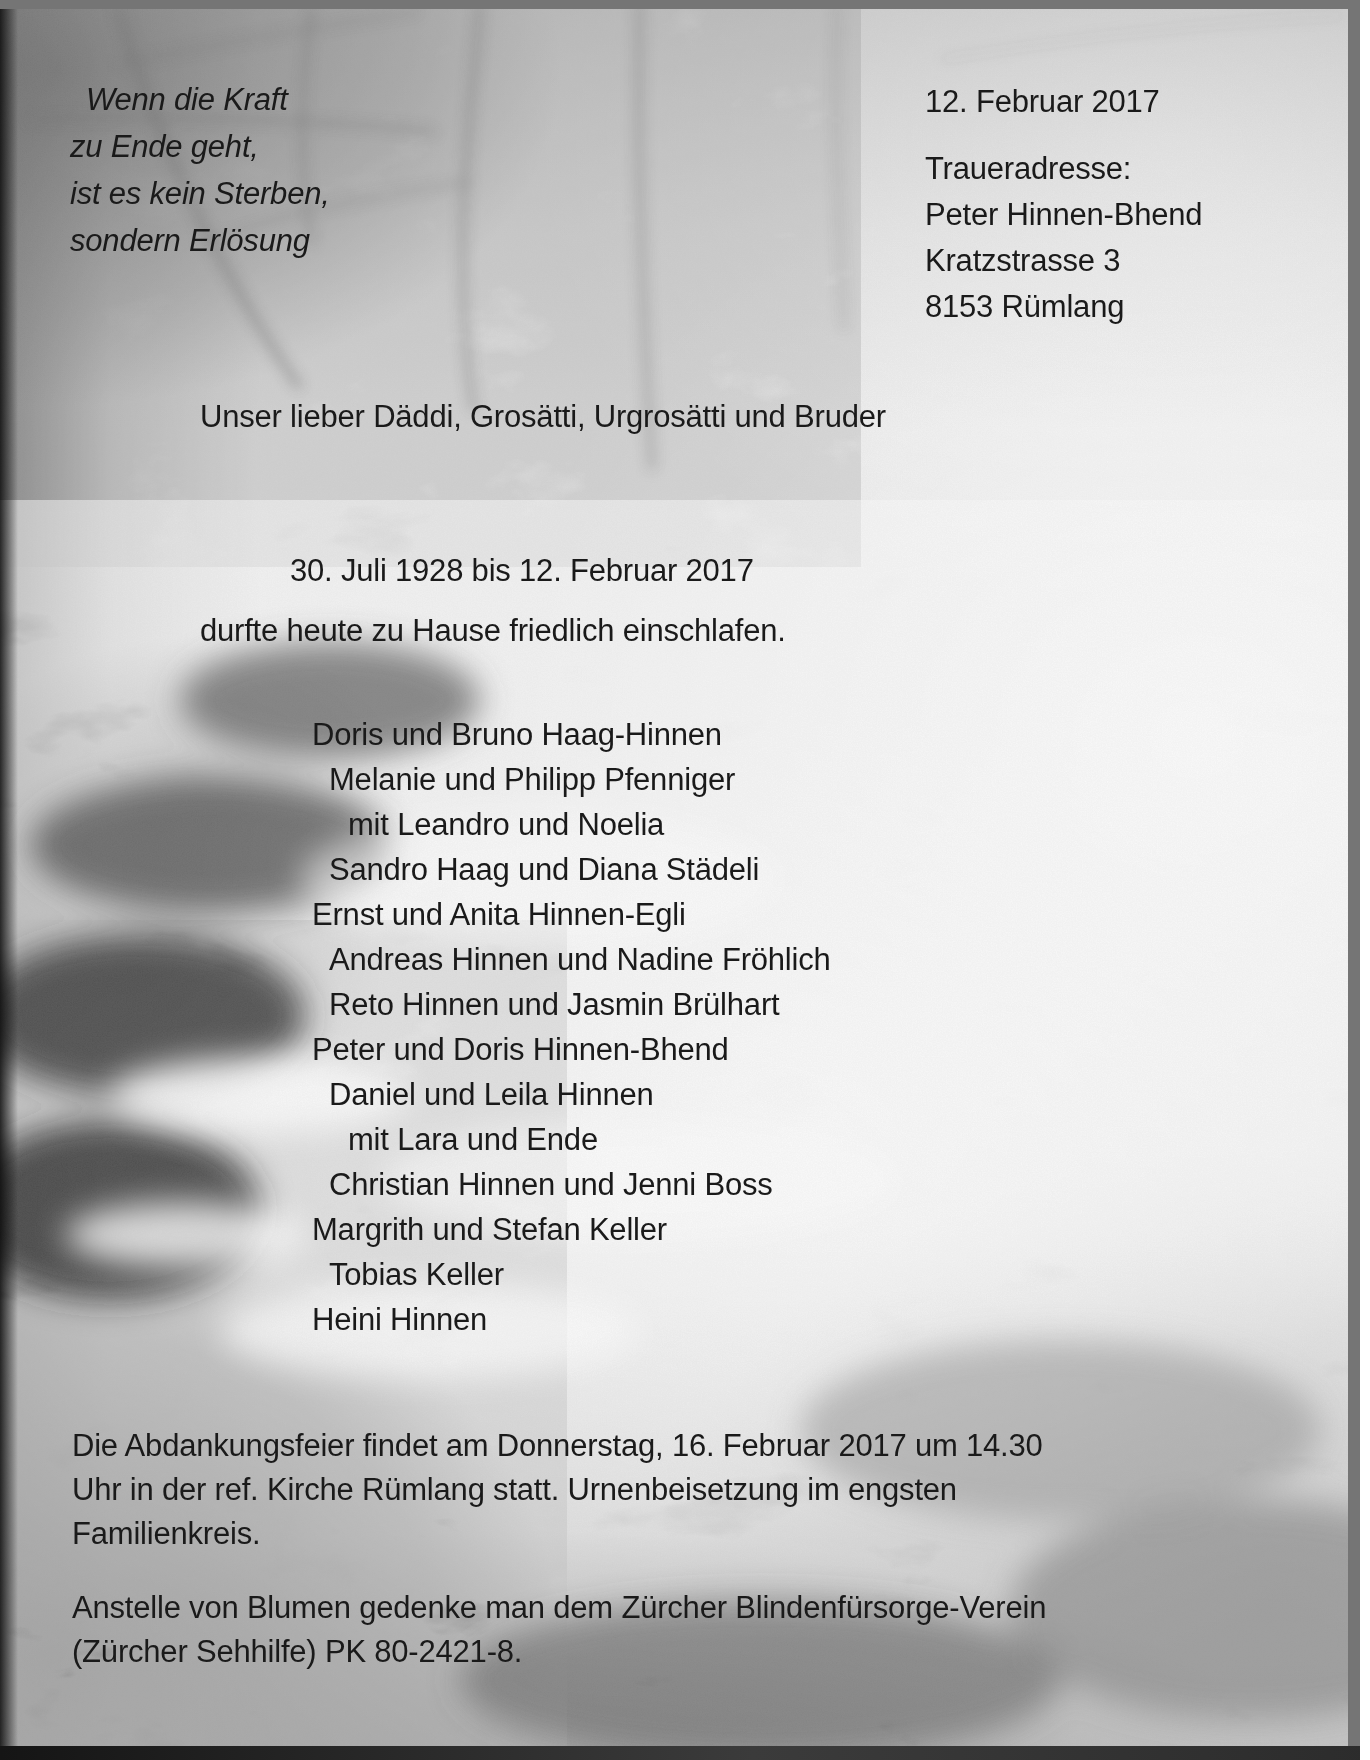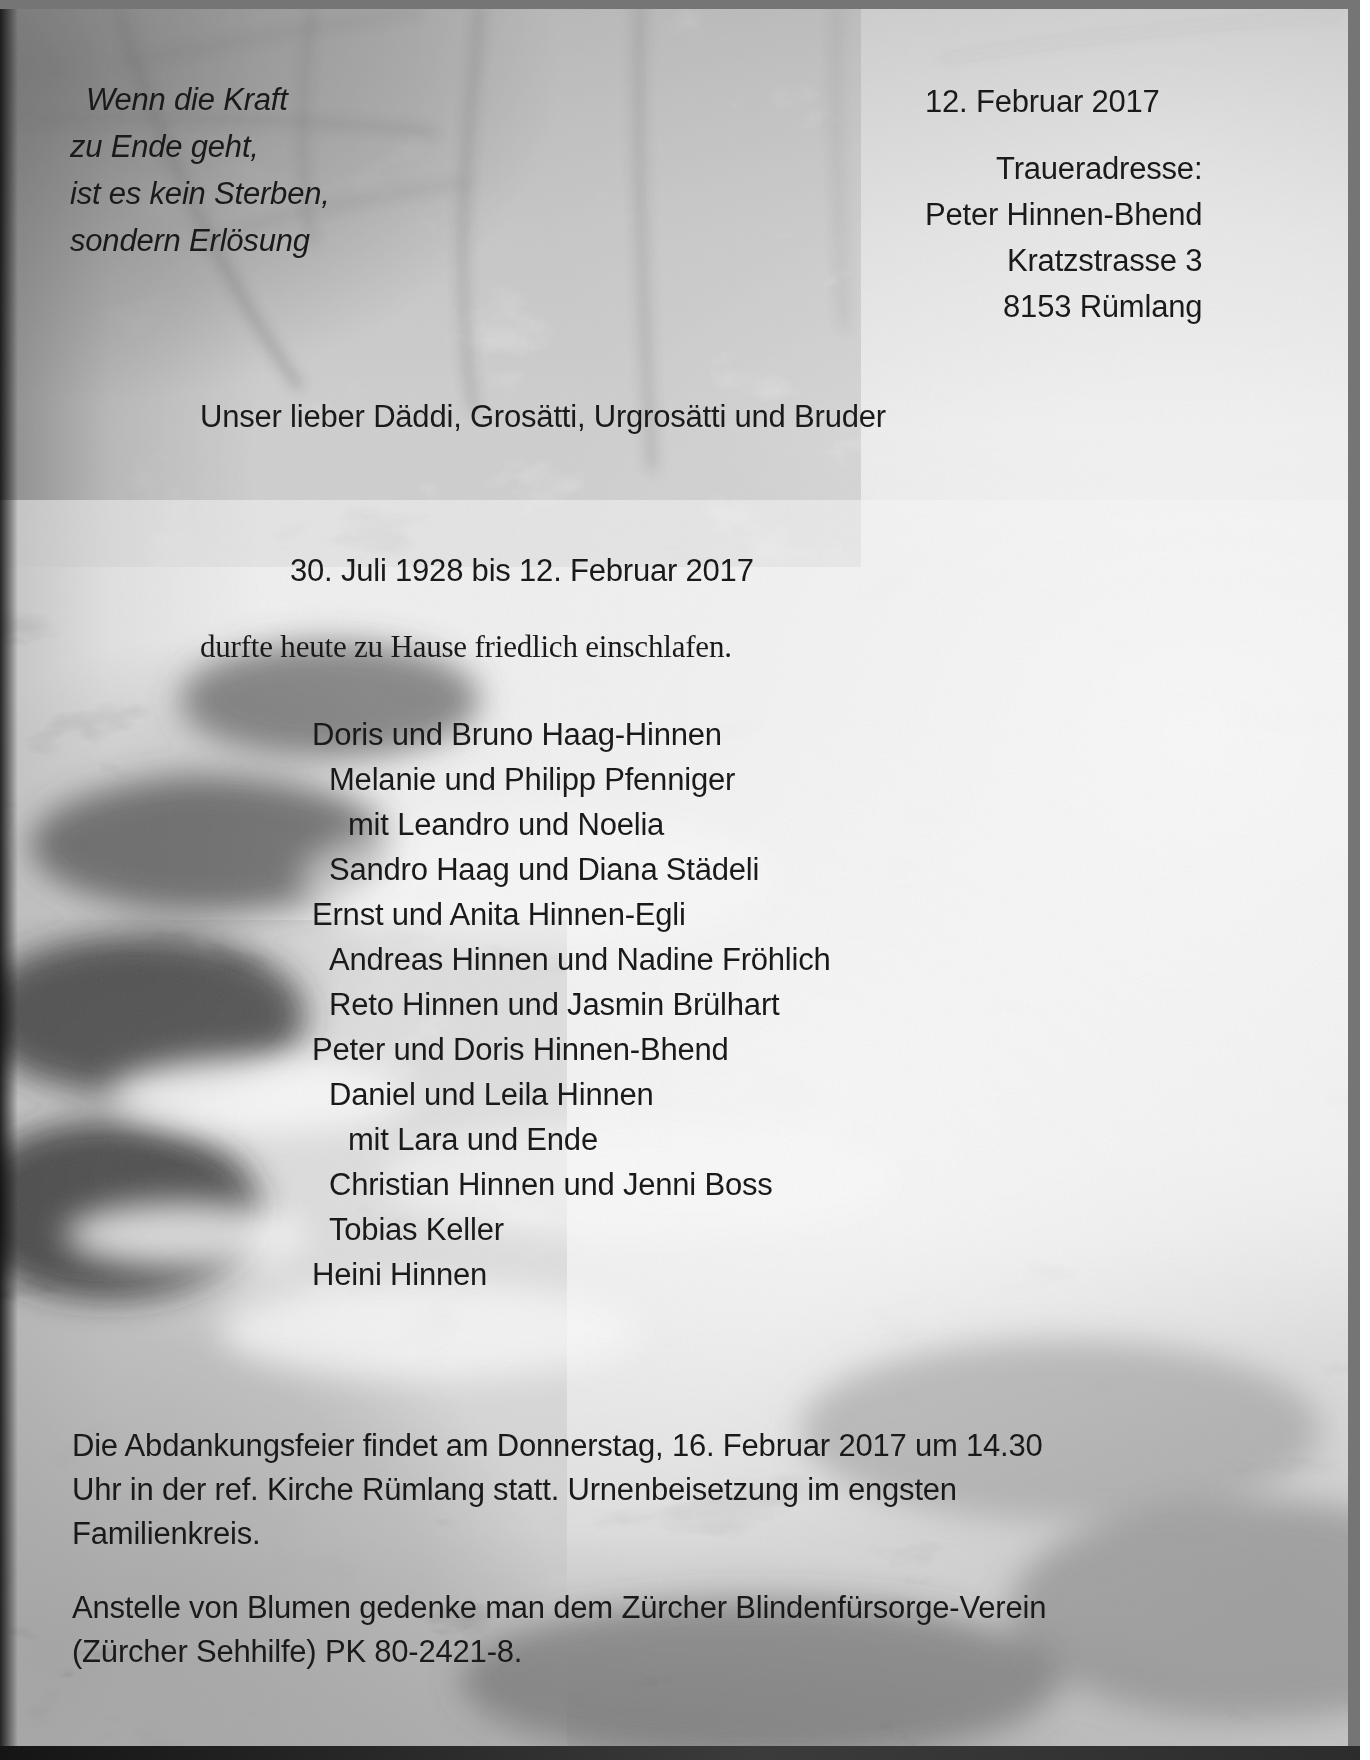--- a/index.html
+++ b/index.html
@@ -39,25 +39,25 @@
   .frame-bottom { position: absolute; left: 0; bottom: 0; width: 1370px; height: 14px;
                   background: linear-gradient(90deg, #151515, #3b3b3b 55%, #2c2c2c); z-index: 6; }
   .edge-left    { position: absolute; left: 0; top: 0; width: 18px; height: 1760px;
                   background: linear-gradient(90deg, rgba(12,12,12,.85), transparent); z-index: 2; }
 
   
   .txt { position: absolute; z-index: 4; font-size: 31px; line-height: 45px; letter-spacing: -0.2px; white-space: nowrap; }
   .poem        { left: 70px;  top: 76px;  font-style: italic; line-height: 47px; }
   .poem .l0    { padding-left: 16px; }
   .date-line   { left: 925px; top: 79px; }
-  .address     { left: 925px; top: 146px; line-height: 46px; text-align: right; }
+  .address     { left: 925px; top: 146px; line-height: 46px; }
   .intro       { left: 200px; top: 394px; }
   .title       { left: 282px; top: 462px; font-size: 53px; font-weight: bold; letter-spacing: -1px; line-height: 60px; }
   .life-dates  { left: 290px; top: 548px; }
-  .death-note  { left: 200px; top: 624px; font-family: Liberation Serif, serif; }
+  .death-note  { left: 200px; top: 608px; }
   .family      { left: 300px; top: 712px; margin-left: 12px; }
   .family .ind1 { padding-left: 17px; }
   .family .ind2 { padding-left: 36px; }
   .para1       { left: 72px; top: 1424px; line-height: 44px; }
   .para2       { left: 72px; top: 1586px; line-height: 44px; }
 </style>
 </head>
 <body>
 
 <div class="page">
@@ -158,20 +158,21 @@
     <div class="ind1">Melanie und Philipp Pfenniger</div>
     <div class="ind2">mit Leandro und Noelia</div>
     <div class="ind1">Sandro Haag und Diana Städeli</div>
     <div class="ind0">Ernst und Anita Hinnen-Egli</div>
     <div class="ind1">Andreas Hinnen und Nadine Fröhlich</div>
     <div class="ind1">Reto Hinnen und Jasmin Brülhart</div>
     <div class="ind0">Peter und Doris Hinnen-Bhend</div>
     <div class="ind1">Daniel und Leila Hinnen</div>
     <div class="ind2">mit Lara und Ende</div>
     <div class="ind1">Christian Hinnen und Jenni Boss</div>
+    <div class="ind0">Margrith und Stefan Keller</div>
     <div class="ind1">Tobias Keller</div>
     <div class="ind0">Heini Hinnen</div>
   </div>
 
   <div class="txt para1">
     <div>Die Abdankungsfeier findet am Donnerstag, 16. Februar 2017 um 14.30</div>
     <div>Uhr in der ref. Kirche Rümlang statt. Urnenbeisetzung im engsten</div>
     <div>Familienkreis.</div>
   </div>
 

